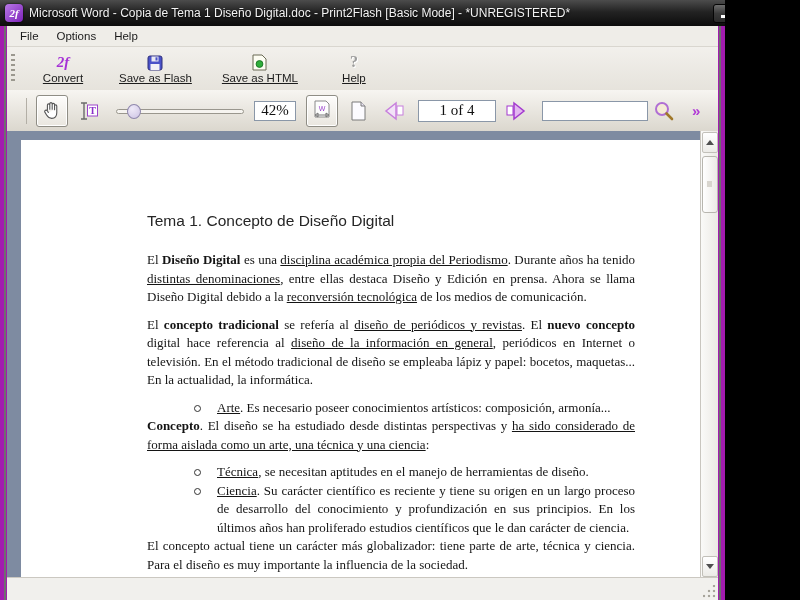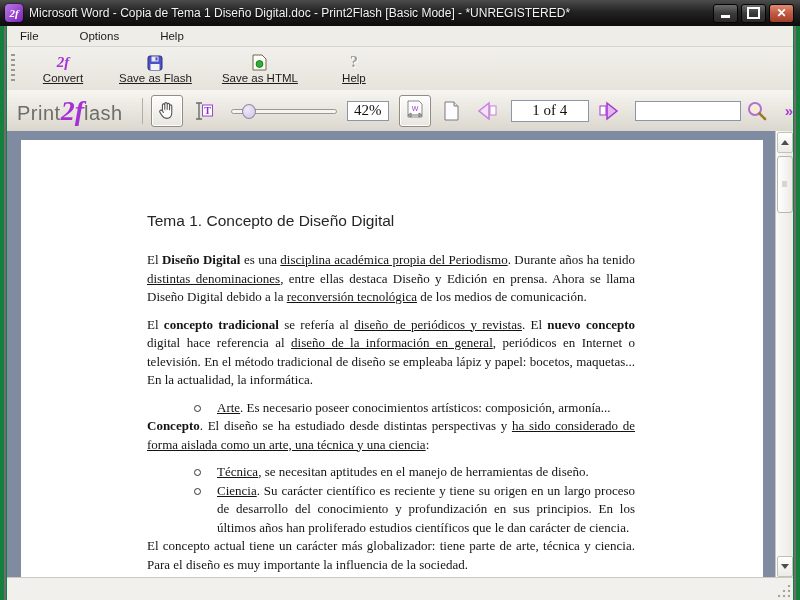--- a/index.html
+++ b/index.html
@@ -1,16 +1,16 @@
 <!DOCTYPE html>
 <html><head>
 <meta charset="utf-8">
 <style>
   html,body{margin:0;padding:0;background:#000;}
-  #app{position:relative;width:800px;height:600px;background:#15803d;overflow:hidden;
+  #app{position:relative;width:725px;height:600px;background:#a21caf;overflow:hidden;
        font-family:"Liberation Sans",sans-serif;-webkit-font-smoothing:antialiased;}
   
   #app::before{content:"";position:absolute;left:4px;top:0;bottom:0;width:2px;background:#6e6e6e;}
   #app::after{content:"";position:absolute;right:4px;top:26px;bottom:0;width:2px;background:#6e6e6e;}
 
   
   #titlebar{position:absolute;left:0;top:0;width:800px;height:26px;
     background:linear-gradient(#4c4c4c,#232323 45%,#0c0c0c);display:flex;align-items:center;}
   .app-icon{width:18px;height:18px;margin:0 6px 0 5px;border-radius:4px;
     background:linear-gradient(135deg,#b879e6,#7d22b9);display:flex;align-items:center;justify-content:center;
@@ -19,21 +19,21 @@
   .tb-btns{display:flex;margin-right:6px;}
   .tb-btn{width:23px;height:17px;margin-left:3px;border-radius:3px;border:1px solid #050505;
     background:linear-gradient(#6d6d6d,#3a3a3a 50%,#2a2a2a);display:flex;align-items:center;justify-content:center;}
   .tb-btn.close{background:linear-gradient(#e08a71,#c05a44 50%,#a33d28);}
   .glyph-min{width:9px;height:3px;background:#fff;margin-top:7px;}
   .glyph-max{width:9px;height:8px;border:2px solid #fff;}
   .glyph-x{color:#fff;font-weight:bold;font-size:12px;line-height:12px;}
 
   
   #menubar{position:absolute;left:7px;right:7px;top:26px;height:20px;background:#efedе8;
-    background:#efede8;border-bottom:1px solid #d9d6cf;display:flex;align-items:center;padding-left:4px;gap:23px;}
+    background:#efede8;border-bottom:1px solid #d9d6cf;display:flex;align-items:center;padding-left:4px;}
   .menu-item{font-size:11.5px;color:#1a1a1a;padding:2px 9px;}
 
   
   #toolbar{position:absolute;left:7px;right:7px;top:47px;height:43px;
     background:linear-gradient(#f2f0ec,#e6e3dc);border-bottom:1px solid #c2bfb6;
     display:flex;align-items:center;padding-left:4px;}
   .grip{width:4px;height:30px;margin-right:22px;
     background:repeating-linear-gradient(#9b988f 0 2px,transparent 2px 5px);}
   .tool-button{display:flex;flex-direction:column;align-items:center;justify-content:center;
     margin-right:30px;min-width:52px;}
@@ -161,23 +161,20 @@
       <div class="tlabel">Save as HTML</div>
     </div>
 
     <div class="tool-button">
       <div class="ticon icon-help">?</div>
       <div class="tlabel">Help</div>
     </div>
   </div>
 
   <div id="p2fbar">
-    <div class="logo">
-      <span class="lg">Print</span><span class="l2f">2f</span><span class="lg">lash</span>
-    </div>
     <div class="vsep"></div>
 
     <div class="p2f-btn active">
       <svg width="22" height="22" viewBox="0 0 24 24">
         <path d="M7 11 V5.5 a1.3 1.3 0 0 1 2.6 0 V10 M9.6 10 V4.2 a1.3 1.3 0 0 1 2.6 0 V10 M12.2 10 V5 a1.3 1.3 0 0 1 2.6 0 V10.5 M14.8 10.5 V6.5 a1.2 1.2 0 0 1 2.4 0 V14 c0 3.5 -2.2 6 -5.5 6 c-2.8 0 -4.2 -1.2 -5.6 -3.6 L4.2 13.2 c-.6 -1 .2 -2.2 1.4 -2.2 c.7 0 1.1 .3 1.5 1 l.9 1.6" fill="#fff" stroke="#555" stroke-width="1.2" stroke-linecap="round" stroke-linejoin="round"></path>
       </svg>
     </div>
 
     <div class="p2f-btn">
       <svg width="22" height="20" viewBox="0 0 22 20">

